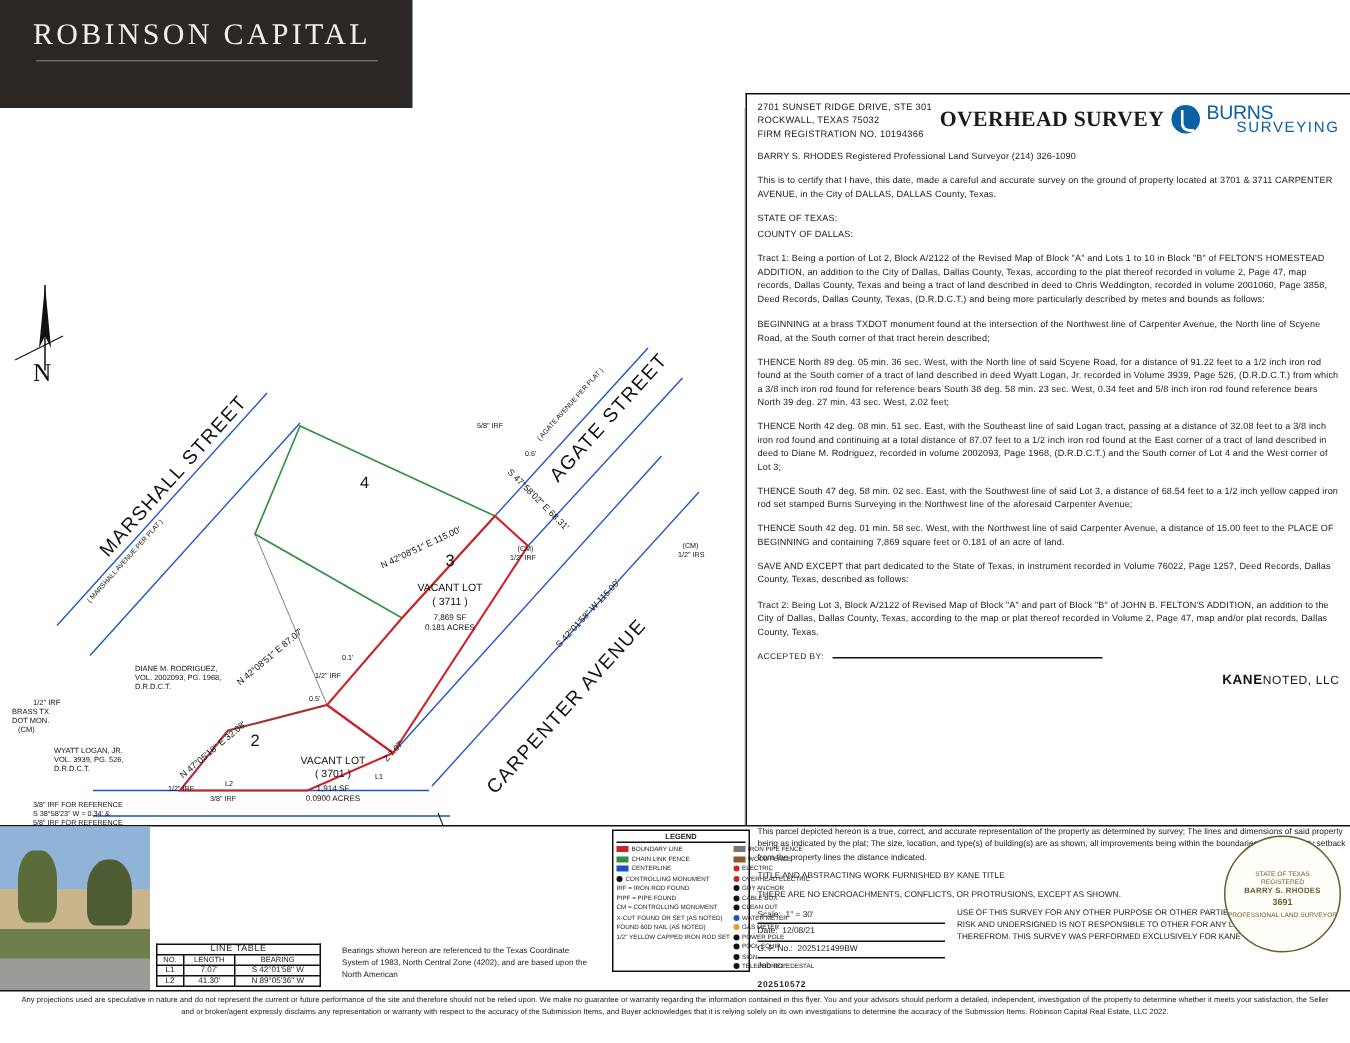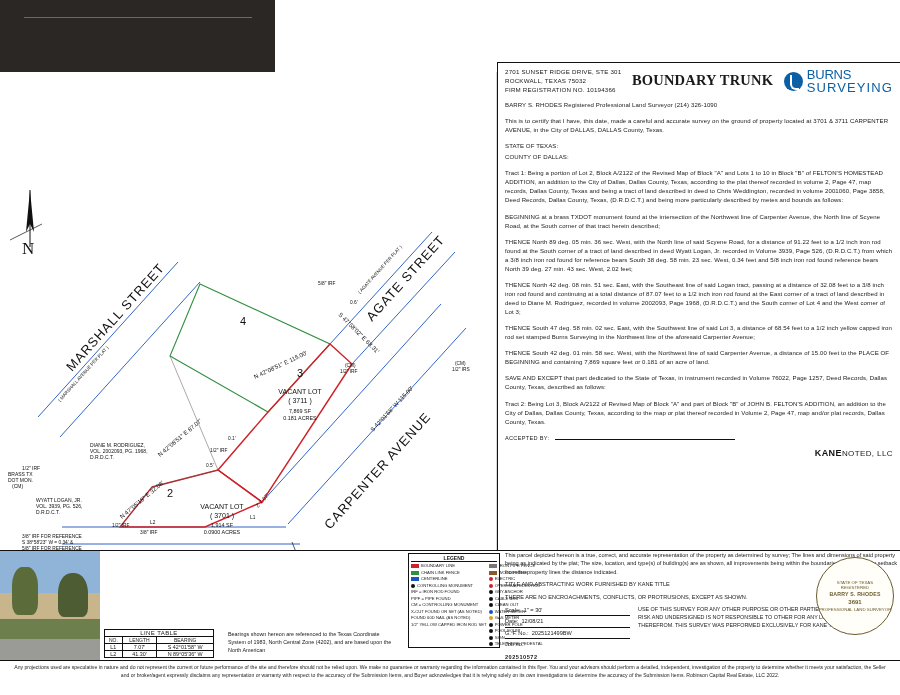--- a/index.html
+++ b/index.html
@@ -54,21 +54,21 @@
     width:19px; height:19px; border-radius:50%;
     background:#0b5fa5; position:relative;
   }
   .burns-mark:after {
     content:""; position:absolute; left:6px; top:3px; width:7px; height:13px;
     border-left:2.5px solid #fff; border-bottom:2.5px solid #fff;
     border-bottom-left-radius:6px;
   }
   .burns-text { line-height:1; }
   .burns-name { font-size:13px; font-weight:400; color:#0b5fa5; letter-spacing:-.2px; }
-  .burns-sub { font-size:13px; color:#0b5fa5; letter-spacing:1.1px; }
+  .burns-sub { font-size:10px; color:#0b5fa5; letter-spacing:1.1px;margin-left:20px; }
   .legal { font-size:6.05px; line-height:1.5; margin-top:6px; letter-spacing:.1px; }
   .legal p { margin:0 0 7px 0; }
   .accept { font-size:5.6px; margin-top:8px; letter-spacing:.3px; }
   .accept-line { border-bottom:1px solid #111; display:inline-block; width:180px; margin-left:4px; }
   .kane {
     text-align:right; font-size:9px; font-weight:700; letter-spacing:.4px; margin-top:7px;
   }
   .kane b { color:#111; }
   
   .bottom {
@@ -137,20 +137,21 @@
   .disclaimer {
     position:absolute; left:0; top:660px; width:900px; height:35px;
     background:#ffffff; border-top:1px solid #111;
     font-size:5.1px; line-height:1.5; padding:3px 10px; text-align:center; color:#222;
   }
 </style>
 </head>
 <body>
 
 <div class="brand-bar">
+  <div class="brand-title">ROBINSON CAPITAL</div>
   <div class="brand-rule"></div>
 </div>
 
 <div class="plan">
   <svg width="497" height="478" viewBox="0 0 497 478">
 
     <g>
       <path d="M30 118 L34 160 L30 152 L26 160 Z" fill="#111"></path>
       <line x1="30" y1="118" x2="30" y2="175" stroke="#111" stroke-width="1"></line>
       <text x="22" y="182" font-size="17" font-family="Liberation Serif, serif" fill="#111">N</text>
@@ -273,21 +274,21 @@
 
 <div class="doc">
   <div class="doc-head">
     <div>
       <div class="addr">
         <div>2701 SUNSET RIDGE DRIVE, STE 301</div>
         <div>ROCKWALL, TEXAS 75032</div>
         <div>FIRM REGISTRATION NO. 10194366</div>
       </div>
     </div>
-    <div class="bs-title">BOUNDARY TRUNK</div>
+    <div class="bs-title">OVERHEAD SURVEY</div>
     <div class="burns">
       <div class="burns-mark"></div>
       <div class="burns-text">
         <div class="burns-name">BURNS</div>
         <div class="burns-sub">SURVEYING</div>
       </div>
     </div>
   </div>
 
   <div class="legal">

